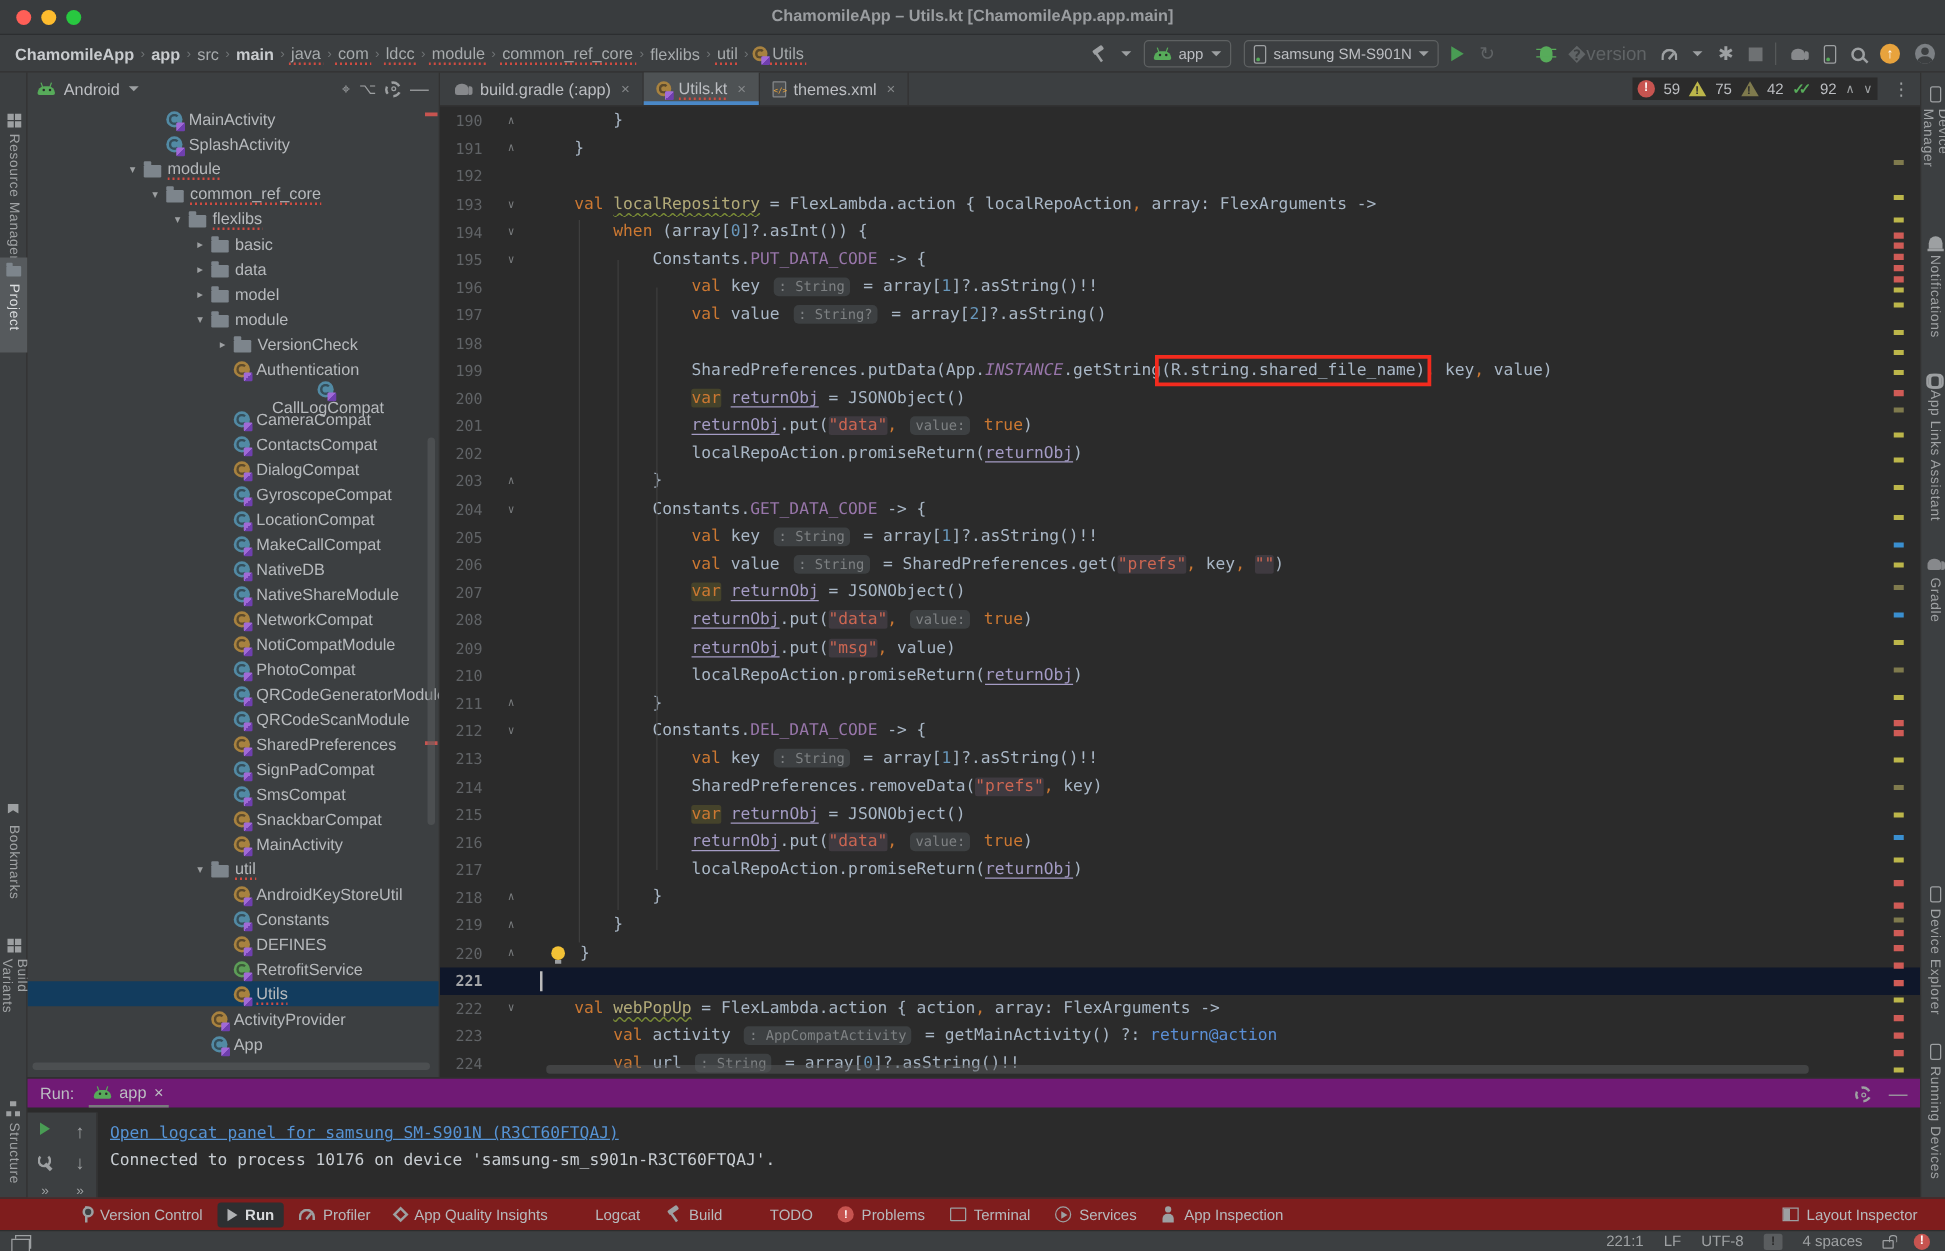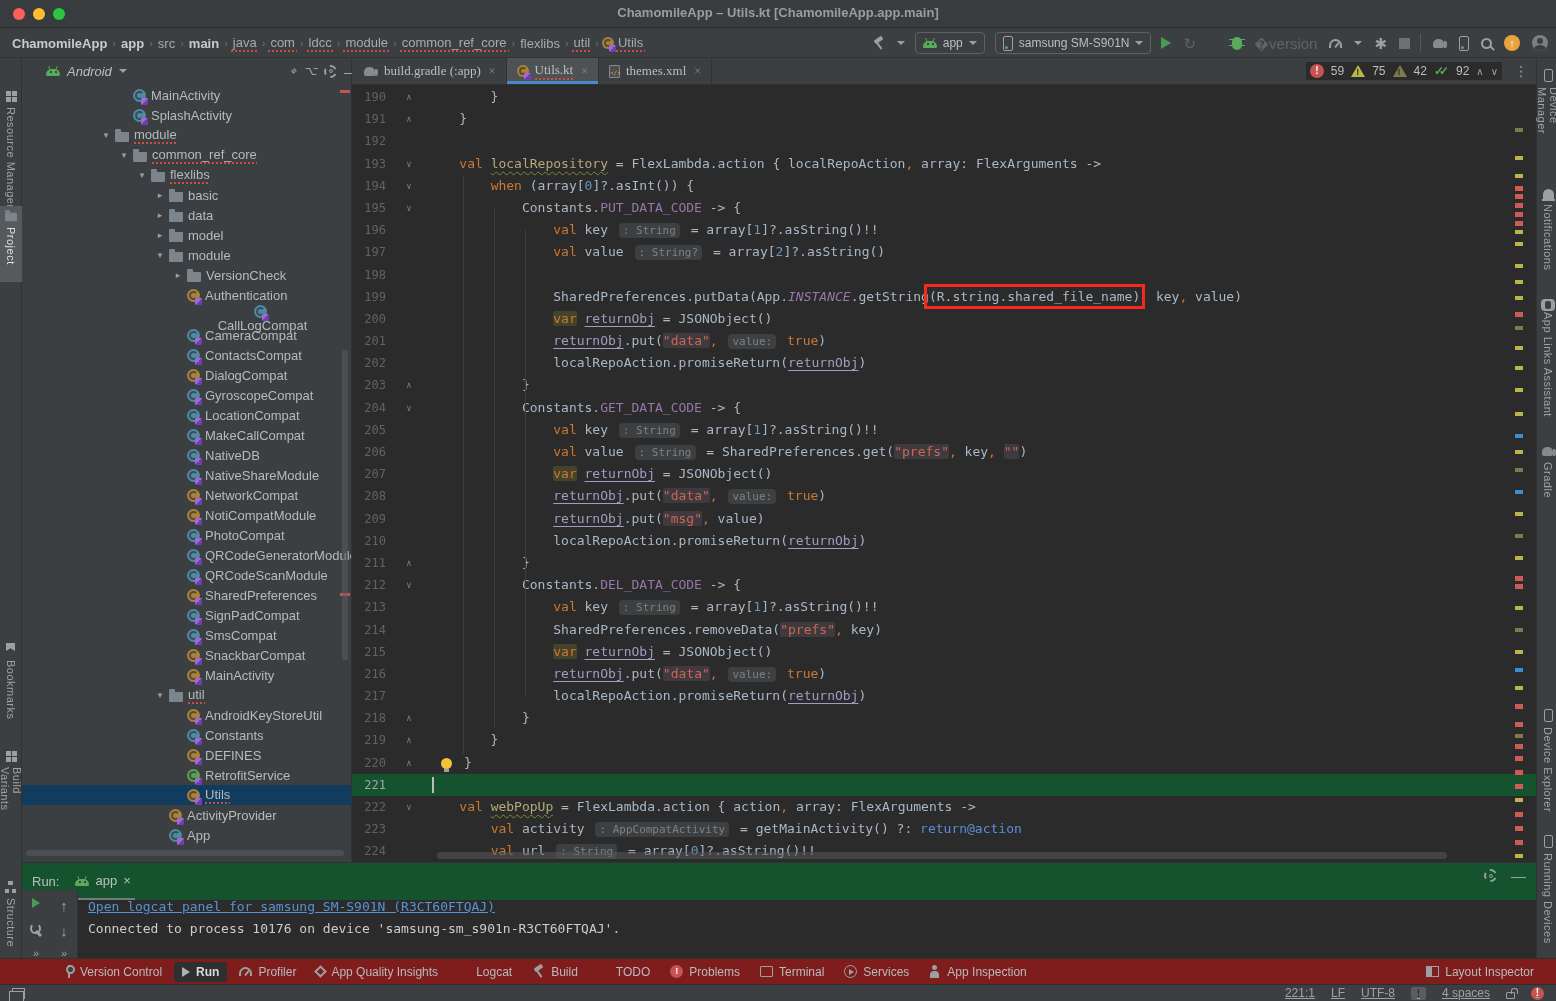--- a/index.html
+++ b/index.html
@@ -110,41 +110,41 @@
   .i-link::before,.i-link::after{content:"";position:absolute;top:0;width:8px;height:8px;border:2px solid #9da0a2;border-radius:4px;}
   .i-link::before{left:0}.i-link::after{right:0}
   
   #leftstrip{position:absolute;left:0;top:58px;width:22px;height:900px;background:#3c3f41;border-right:1px solid #323232;}
   .vlabel{writing-mode:vertical-rl;font-size:11px;color:#a0a3a5;letter-spacing:.5px;}
   .stripitem{position:absolute;left:0;width:22px;display:flex;flex-direction:column;align-items:center;gap:5px;padding:3px 0;}
   .stripitem.active{background:#565a5d;}
   .stripitem.active .vlabel{color:#dcdee0;}
   
   #project{position:absolute;left:22px;top:58px;width:330px;height:804px;background:#3c3f41;border-right:1px solid #323232;}
-  #proj-header{position:absolute;left:16px;top:0;width:100%;height:26px;display:flex;align-items:center;padding:0 8px;gap:7px;color:#bcbec2;font-size:13px;font-style:italic;}
+  #proj-header{position:absolute;left:0;top:0;width:100%;height:26px;display:flex;align-items:center;padding:0 8px;gap:7px;color:#bcbec2;font-size:13px;}
   #proj-header .spacer{flex:1;}
   #tree{position:absolute;left:0;top:27px;width:100%;height:762px;overflow:hidden;}
   .trow{height:20px;display:flex;align-items:center;white-space:nowrap;color:#b7babd;font-size:13px;}
   .trow.sel{background:#123c5e;}
   .tarrow{width:18px;flex:none;text-align:center;color:#9da0a2;font-size:9px;}
   .tlabel{margin-left:5px;}
   .tree-vscroll{position:absolute;right:3px;top:292px;width:6px;height:310px;background:#595c5e;border-radius:3px;opacity:.55;}
   .tree-mark{position:absolute;right:1px;width:10px;height:3px;background:#c75450;}
   .tree-hscroll{position:absolute;left:4px;bottom:6px;height:6px;width:318px;background:#595c5e;border-radius:3px;opacity:.55;}
   
   #editorArea{position:absolute;left:352px;top:58px;width:1184px;height:804px;background:#2b2b2b;}
-  #tabbar{position:absolute;left:0;top:0;width:100%;height:27px;background:#3c3f41;border-bottom:1px solid #323232;display:flex;align-items:stretch;font-family:Liberation Serif, serif;}
+  #tabbar{position:absolute;left:0;top:0;width:100%;height:27px;background:#3c3f41;border-bottom:1px solid #323232;display:flex;align-items:stretch;}
   .tab{display:flex;align-items:center;gap:6px;padding:0 10px;color:#bcbec2;font-size:13px;position:relative;border-right:1px solid #323232;}
   .tab.active{background:#4e5254;}
   .tab.active::after{content:"";position:absolute;left:0;right:0;bottom:0;height:3px;background:#4a88c7;}
   .tab .x{color:#85888a;font-size:12px;margin-left:2px;}
   #tab-menu{position:absolute;right:8px;top:5px;color:#9da0a2;font-size:14px;letter-spacing:0;}
   #code{position:absolute;left:0;top:28px;width:100%;height:776px;font-family:"DejaVu Sans Mono",monospace;font-size:13px;}
   .crow{height:22.2px;line-height:22.2px;display:flex;white-space:pre;position:relative;}
-  .crow.caretline{background:#14532d;}
+  .crow.caretline{background:#0f172a;font-weight:bold;}
   .lnum{width:38px;flex:none;text-align:right;color:#606366;font-size:12px;padding-right:4px;}
   .fold{width:38px;flex:none;text-align:center;color:#7a7d7f;font-size:9px;}
   .ctext{flex:1;color:#a9b7c6;}
   .caretbar{position:absolute;left:80px;top:3px;width:2px;height:16px;background:#bbbbbb;}
   .sg-p{color:#a9b7c6}
   .sg-k{color:#cc7832}
   .sg-kh{color:#cc7832;background:#45432b;border-radius:2px;}
   .sg-sh{color:#cc6652;background:#3f3a40;border-radius:2px;}
   .sg-n{color:#6897bb}
   .sg-c{color:#9876aa}
@@ -158,34 +158,34 @@
   #inspections{position:absolute;right:34px;top:4px;display:flex;align-items:center;gap:7px;color:#bcbec2;font-size:12px;background:#2b2b2b;padding:2px 4px;}
   #inspections .chev{color:#9da0a2;font-size:10px;}
   .dblcheck{color:#57ab5a;font-weight:bold;letter-spacing:-5px;padding-right:5px;font-size:12px;}
   #estripe{position:absolute;right:12px;top:28px;width:10px;height:776px;}
   #estripe .mark{position:absolute;left:1px;width:8px;}
   #hscroll{position:absolute;left:85px;bottom:3px;height:7px;width:1010px;background:#595c5e;border-radius:3px;opacity:.5;}
   
   #rightstrip{position:absolute;left:1536px;top:58px;width:20px;height:900px;background:#3c3f41;border-left:1px solid #323232;}
   
   #runpanel{position:absolute;left:22px;top:862px;width:1514px;height:96px;background:#2b2b2b;border-top:1px solid #323232;}
-  #run-header{position:absolute;left:0;top:0;width:100%;height:37px;background:#14532d;display:flex;align-items:center;padding:0 10px;gap:12px;color:#bcbec2;font-size:13px;}
+  #run-header{position:absolute;left:0;top:0;width:100%;height:23px;background:#701a75;display:flex;align-items:center;padding:0 10px;gap:12px;color:#bcbec2;font-size:13px;}
   .runtab{display:flex;align-items:center;gap:6px;height:100%;padding:0 4px;border-bottom:2px solid #787b7d;}
   #run-tools{position:absolute;left:0;top:27px;width:56px;height:69px;background:#3c3f41;border-right:1px solid #323232;display:grid;grid-template-columns:28px 28px;justify-items:center;align-content:start;row-gap:10px;padding-top:8px;}
   #console{position:absolute;left:66px;top:33px;font-family:"DejaVu Sans Mono",monospace;font-size:13px;line-height:22px;white-space:pre;}
   .clink{color:#5693d4;text-decoration:underline;}
   .cplain{color:#c8cdd2;}
   #run-header-right{position:absolute;right:10px;top:5px;display:flex;gap:14px;align-items:center;}
   
   #bottombar{position:absolute;left:0;top:958px;width:1556px;height:26px;background:#7f1d1d;border-top:1px solid #323232;display:flex;align-items:center;padding:0 14px 0 56px;gap:4px;}
   .bb-item{display:flex;align-items:center;gap:6px;color:#b7babd;font-size:12px;padding:3px 8px;border-radius:3px;}
   .bb-item.active{background:#2d2f31;color:#d8dadc;font-weight:bold;}
   .bb-spacer{flex:1;}
   #statusbar{position:absolute;left:0;top:984px;width:1556px;height:17px;background:#3c3f41;border-top:1px solid #2d2d2d;display:flex;align-items:center;padding:0 12px;color:#9fa2a4;font-size:12px;gap:16px;}
-  .sb-right{margin-left:auto;display:flex;align-items:center;gap:16px;text-decoration:underline;}
+  .sb-right{margin-left:auto;display:flex;align-items:center;gap:16px;}
 </style>
 </head>
 <body>
 
 <div id="titlebar">
   <span class="traffic" style="left:13px;background:#ff5f57"></span>
   <span class="traffic" style="left:33px;background:#febc2e"></span>
   <span class="traffic" style="left:53px;background:#28c840"></span>
   <div id="title-text">ChamomileApp – Utils.kt [ChamomileApp.app.main]</div>
 </div>

